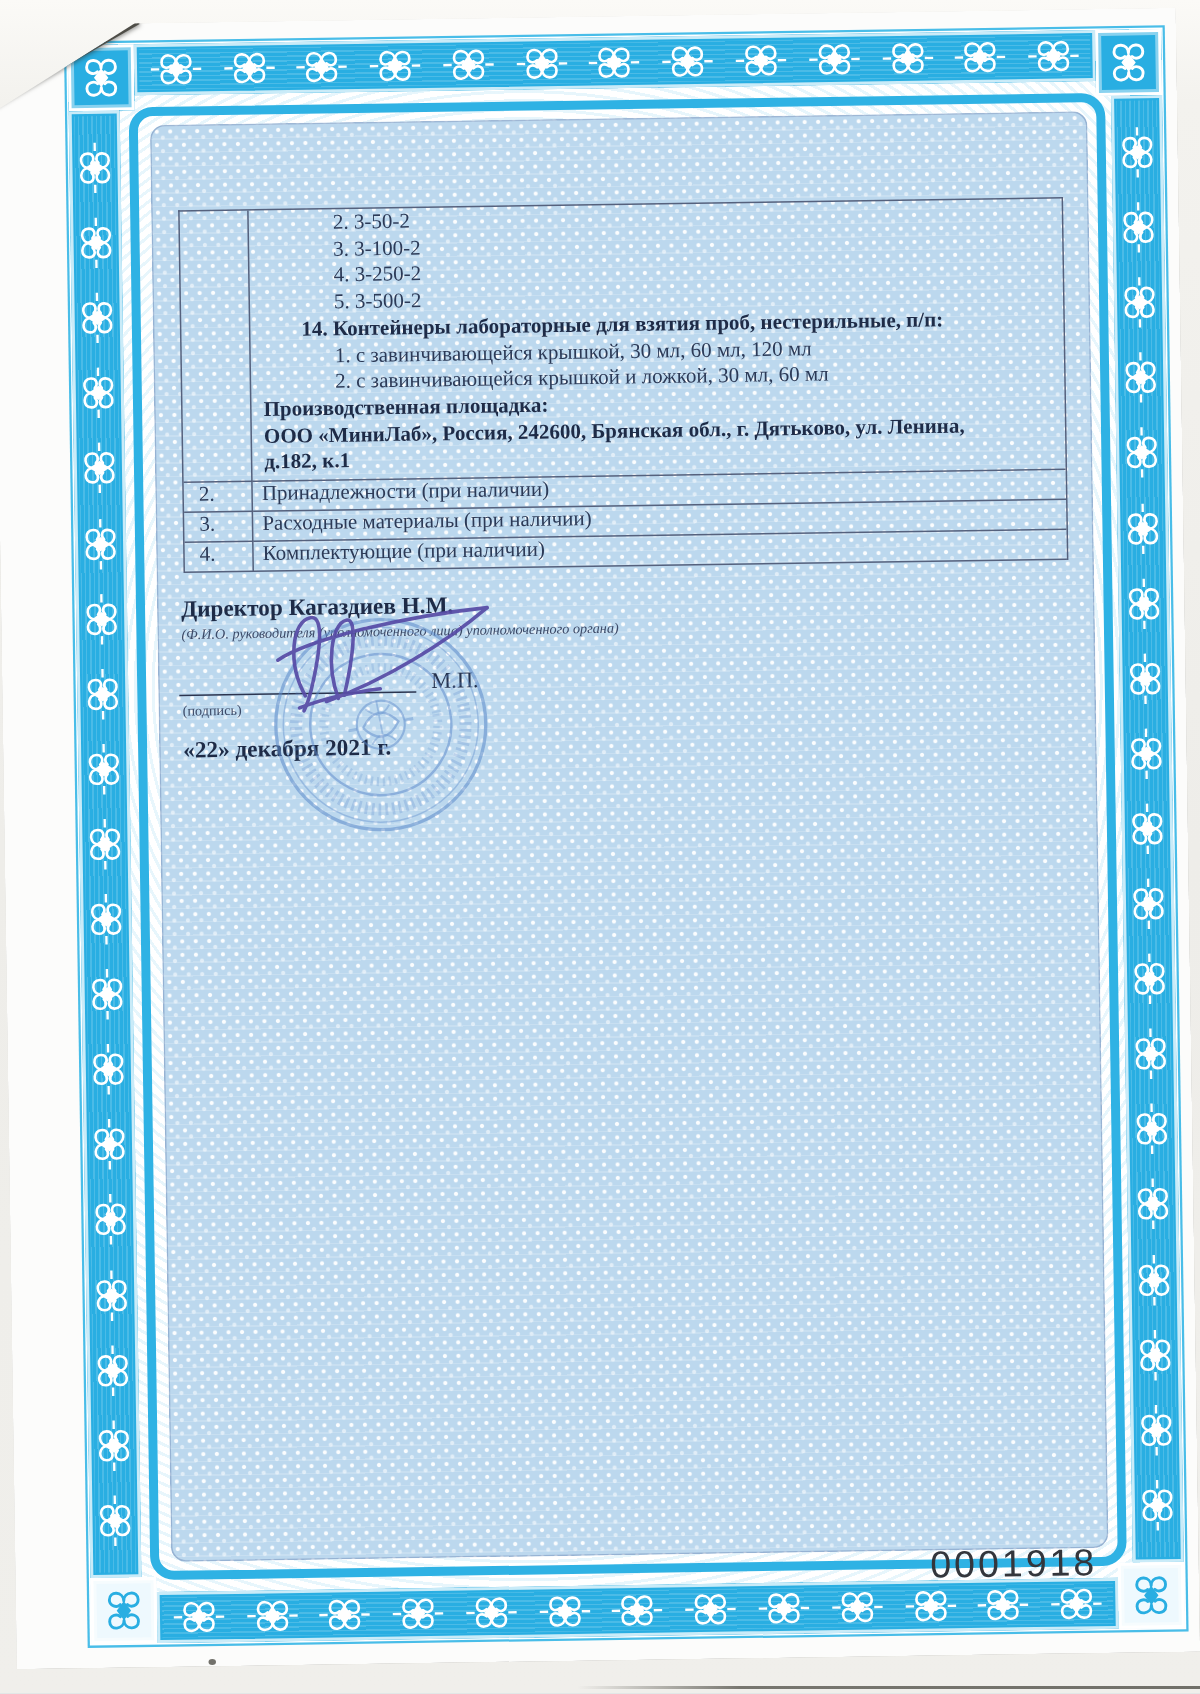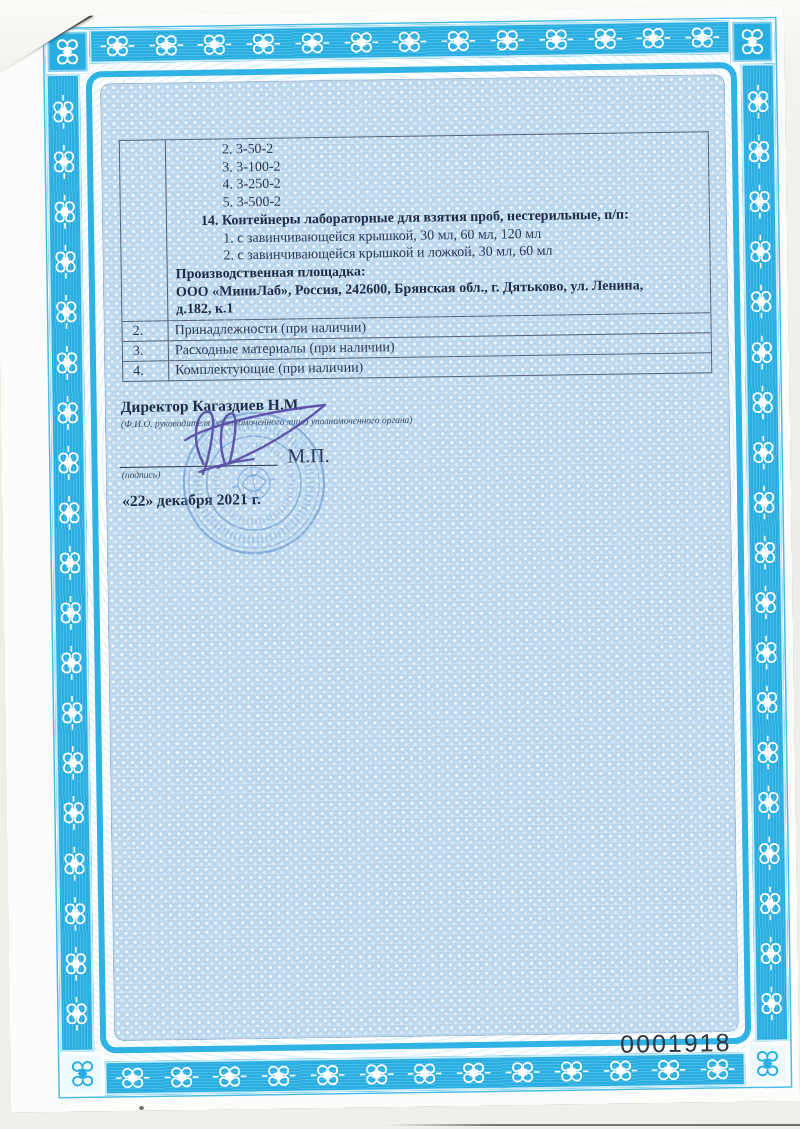--- a/index.html
+++ b/index.html
@@ -60,22 +60,22 @@
   .t-line{white-space:nowrap;}
   .ind-a{padding-left:50px;}
   .ind-b{padding-left:28px;}
   .ind-c{padding-left:2px;}
   .b{font-weight:bold;color:#1e2b47;}
 
   .sig-name{position:absolute;left:120px;top:383px;font-size:15.5px;font-weight:bold;color:#1e2b47;}
   .sig-caption{position:absolute;left:120px;top:404px;font-size:9.5px;font-style:italic;color:#3c4a68;}
   .sig-row{position:absolute;left:118px;top:430px;display:flex;align-items:flex-end;}
   .sig-line{width:158px;height:18px;border-bottom:1.4px solid #2b3550;}
-  .mp{font-size:20px;margin-left:10px;color:#26334f;transform:translateY(2px);}
-  .sig-caption2{position:absolute;left:120px;top:455px;font-size:9.5px;font-style:italic;color:#3c4a68;}
+  .mp{font-size:15px;margin-left:10px;color:#26334f;transform:translateY(2px);}
+  .sig-caption2{position:absolute;left:120px;top:455px;font-size:9.5px;color:#3c4a68;}
   .date-line{position:absolute;left:120px;top:477px;font-size:15.5px;font-weight:bold;color:#1e2b47;}
 
   .stamp{position:absolute;left:176px;top:394px;width:152px;height:152px;opacity:.8;transform:rotate(-10deg);}
   .signature-ink{position:absolute;left:172px;top:386px;width:180px;height:92px;opacity:.92;}
 
   .serial{position:absolute;left:610px;top:1022px;font-family:"Liberation Sans",sans-serif;
     font-size:25px;color:#33363c;letter-spacing:2px;}
 
   
   .scan-dot{position:absolute;left:139px;top:1106px;width:5px;height:4px;border-radius:50%;background:#72716b;}

